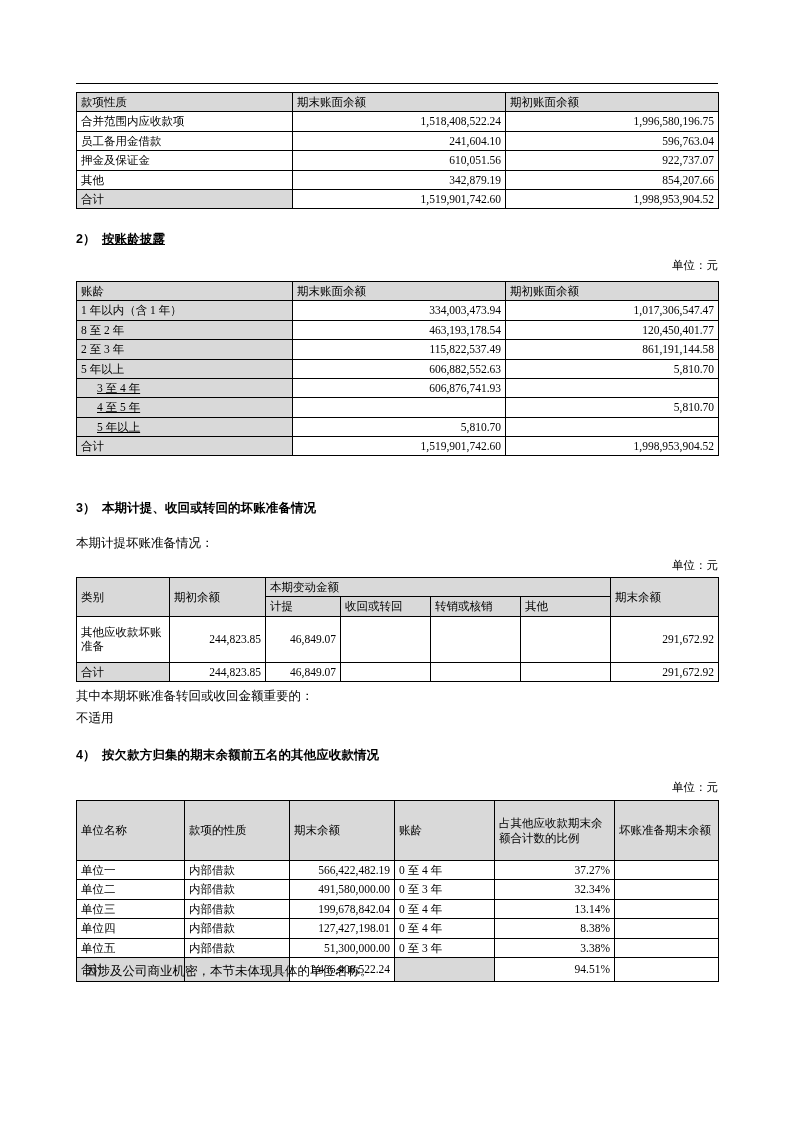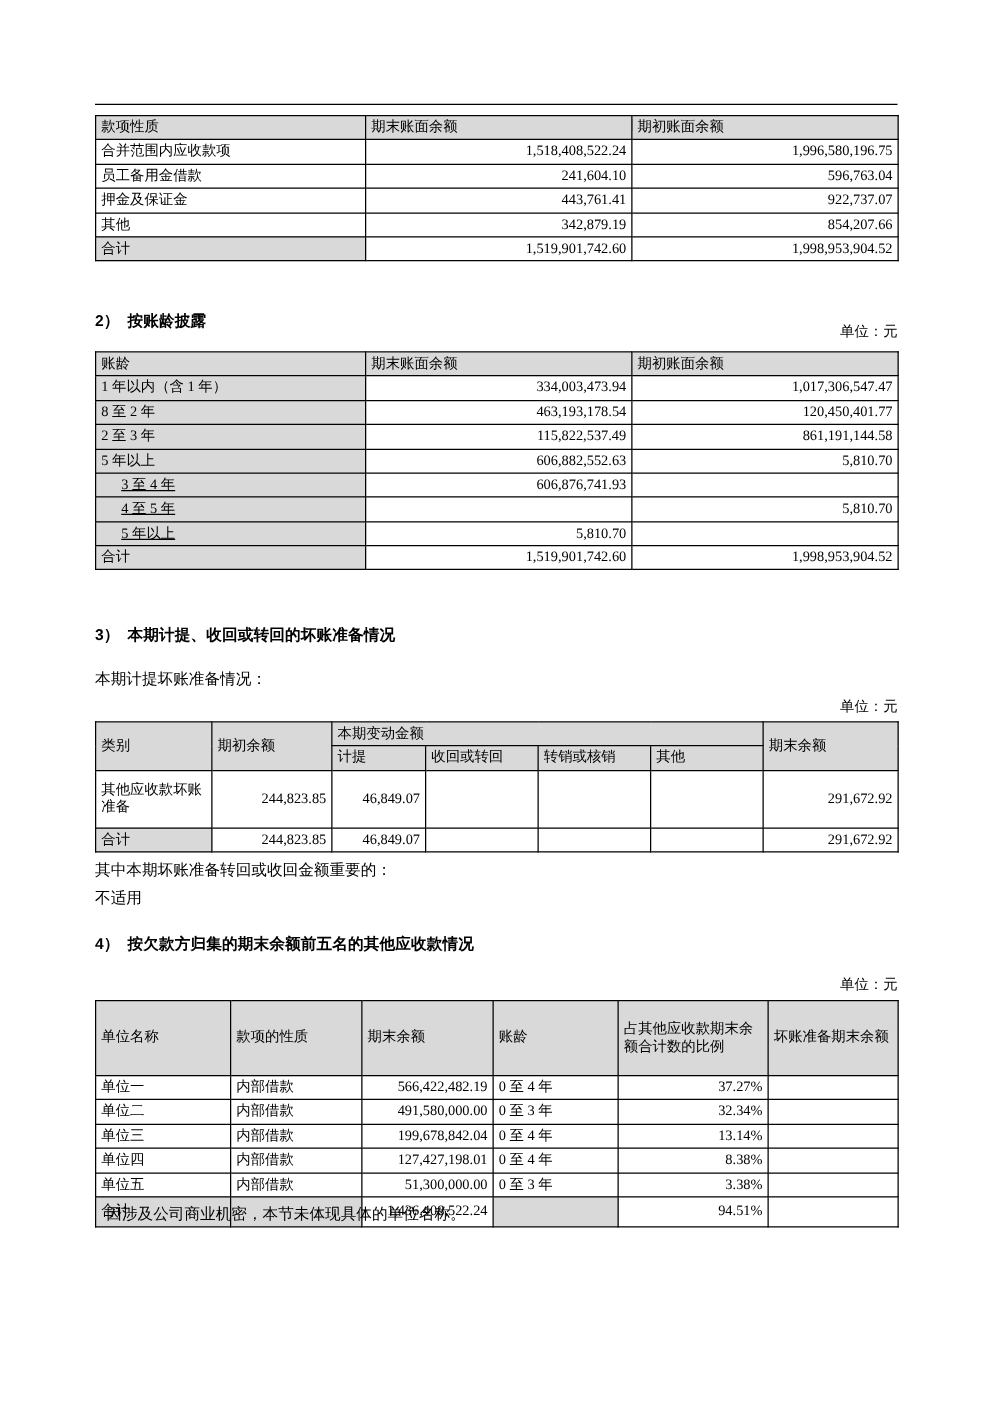--- a/index.html
+++ b/index.html
@@ -128,38 +128,38 @@
           <td class="num">1,518,408,522.24</td>
           <td class="num">1,996,580,196.75</td>
         </tr>
         <tr>
           <td class="lbl">员工备用金借款</td>
           <td class="num">241,604.10</td>
           <td class="num">596,763.04</td>
         </tr>
         <tr>
           <td class="lbl">押金及保证金</td>
-          <td class="num">443,761.41</td>
+          <td class="num">610,051.56</td>
           <td class="num">922,737.07</td>
         </tr>
         <tr>
           <td class="lbl">其他</td>
           <td class="num">342,879.19</td>
           <td class="num">854,207.66</td>
         </tr>
         <tr>
           <td class="lbl grey">合计</td>
           <td class="num">1,519,901,742.60</td>
           <td class="num">1,998,953,904.52</td>
         </tr>
       </tbody>
     </table>
   </div>
 
-  <div class="block section-head" style="top:249px;">
+  <div class="block section-head" style="top:231px;text-decoration:underline;">
     <span class="marker">2）</span><span>按账龄披露</span>
   </div>
 
   <div class="block unit-note" style="top:258px;">单位：元</div>
 
   <div class="block" style="top:281px;">
     <table class="fin">
       <colgroup>
           <col style="width:216px">
           <col style="width:213px">

